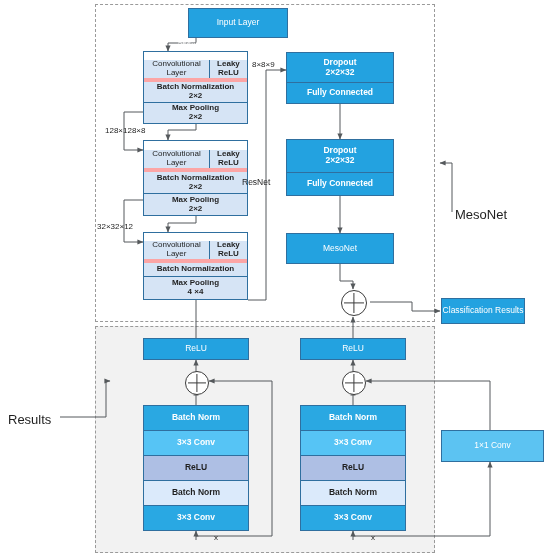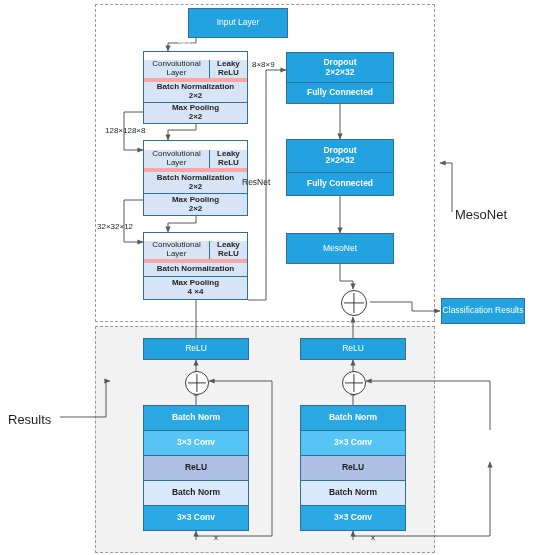--- a/index.html
+++ b/index.html
@@ -269,14 +269,17 @@
 
   <div class="stack" style="left:300px; top:405px; width:106px; height:126px;">
     <div class="row c-bn1 fs85">Batch Norm</div>
     <div class="row c-conv1 fs85">3×3 Conv</div>
     <div class="row c-relu1 fs85">ReLU</div>
     <div class="row c-bn2 fs85">Batch Norm</div>
     <div class="row c-conv2 fs85">3×3 Conv</div>
   </div>
   <div class="lbl" style="left:371px; top:533px;">x</div>
 
+  <div class="box c-mid fs85" style="left:441px; top:430px; width:103px; height:32px;">
+    <span>1×1 Conv</span>
+  </div>
 
 </div>
 
 </body></html>

